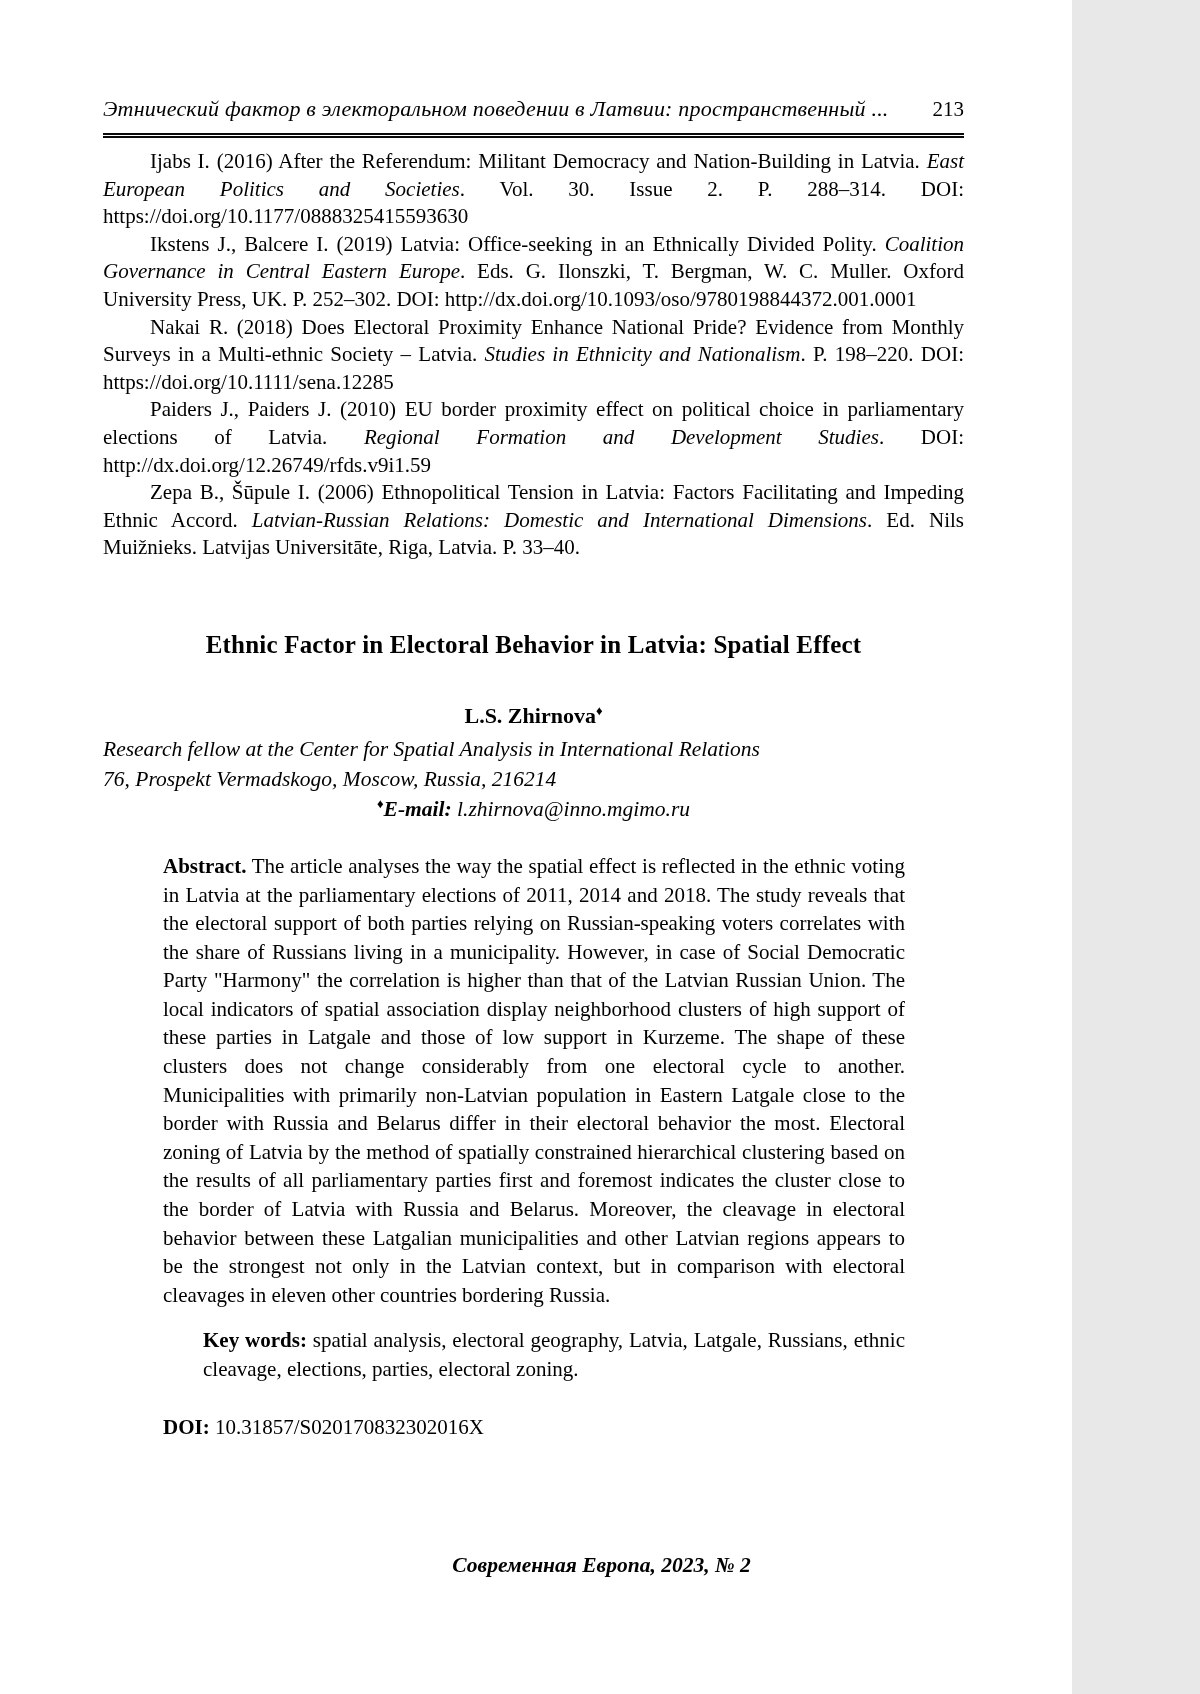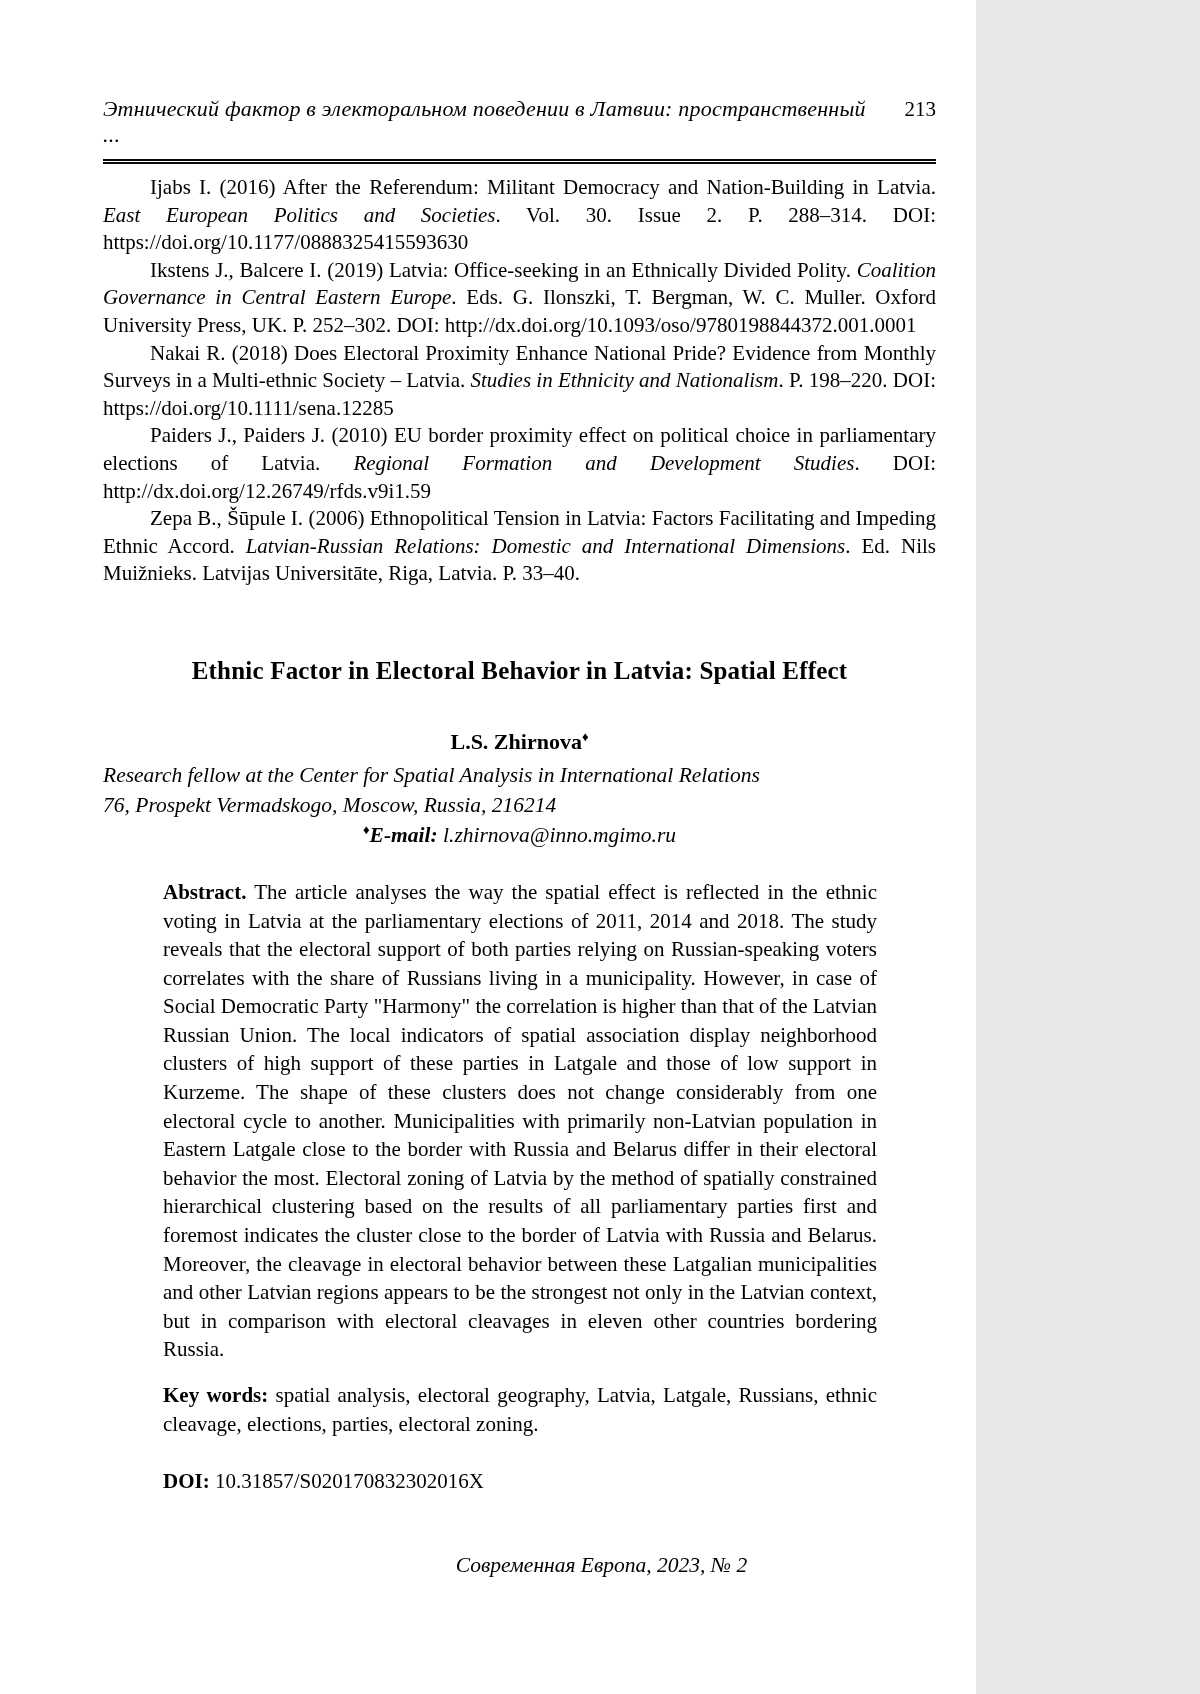--- a/index.html
+++ b/index.html
@@ -1,22 +1,22 @@
 <!DOCTYPE html>
 <html><head>
 <meta charset="utf-8">
 <style>
   * { margin:0; padding:0; box-sizing:border-box; }
   html,body { background:#e8e8e8; }
   body { width:1200px; margin:0 auto; font-family:"Liberation Serif","DejaVu Serif",serif; }
   .page {
     position:relative;
-    width:976px; height:1694px;
+    width:1072px; height:1694px;
     background:#ffffff; color:#000000;
-    padding:96px 40px 0 103px;
+    padding:96px 108px 0 103px;
     overflow:hidden;
   }
   
   .running-head {
     display:flex; justify-content:space-between; align-items:baseline;
     font-size:22px; line-height:26px;
   }
   .running-title { font-style:italic; letter-spacing:.2px; }
   .page-num { font-style:normal; font-size:21px; padding-left:20px; }
   .rule {
@@ -37,28 +37,28 @@
     font-size:22px; font-weight:bold; line-height:28px;
   }
   .author sup, .email sup { font-size:13px; font-weight:bold; vertical-align:super; line-height:0; }
   .affils { margin-top:4px; text-align:left; font-style:italic; font-size:21.5px; line-height:30px; }
   .email { text-align:center; font-size:21.5px; line-height:30px; font-style:italic; }
   .email .lbl { font-weight:bold; font-style:italic; }
   
   .inset { margin-left:60px; margin-right:59px; }
   .abstract { margin-top:28px; font-size:21px; line-height:28.6px; text-align:justify; }
   .abstract .lbl, .kw .lbl { font-weight:bold; }
-  .kw { margin-top:17px; font-size:21px; line-height:28.6px; text-align:justify; }
+  .kw { margin-top:17px; font-size:21px; line-height:28.6px; text-align:justify;margin-left:40px; }
   .doi { margin-top:29px; font-size:21px; line-height:28px; }
   .edn { margin-top:22px; font-size:21px; line-height:28px; }
   .doi .lbl, .edn .lbl { font-weight:bold; }
   
   .journal-footer {
     position:absolute; top:1553px; left:103px; width:997px;
-    text-align:center; font-style:italic; font-size:21.5px;
+    text-align:center; font-style:italic; font-size:21.5px;font-weight:bold;
   }
 </style>
 </head>
 <body>
 
 <div class="page">
 
   <div class="running-head">
     <span class="running-title">Этнический фактор в электоральном поведении в Латвии: пространственный ...</span>
     <span class="page-num">213</span>

